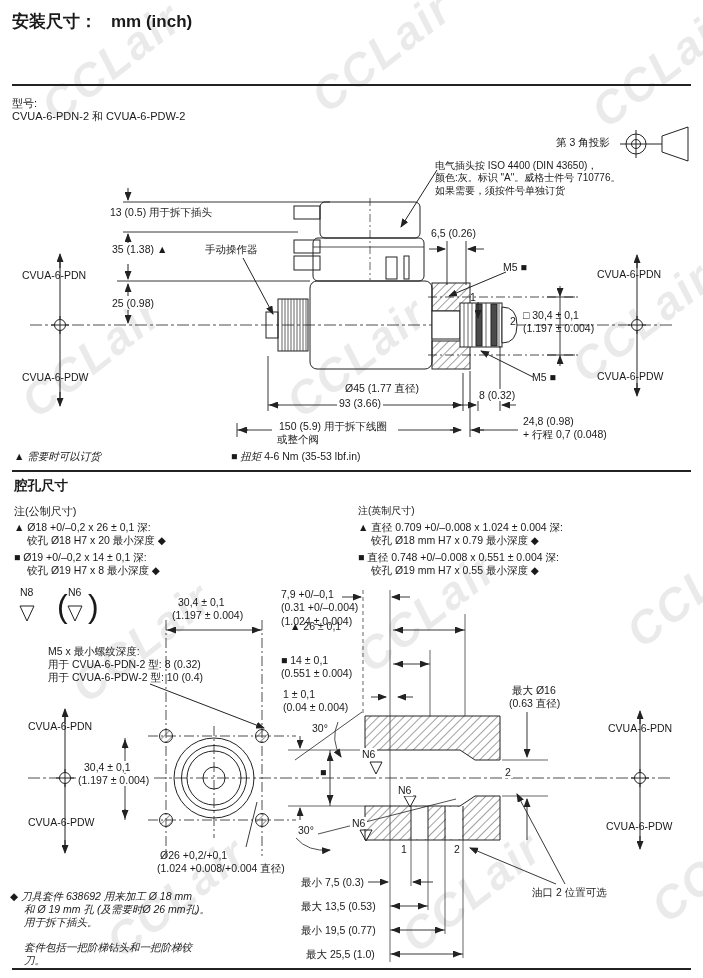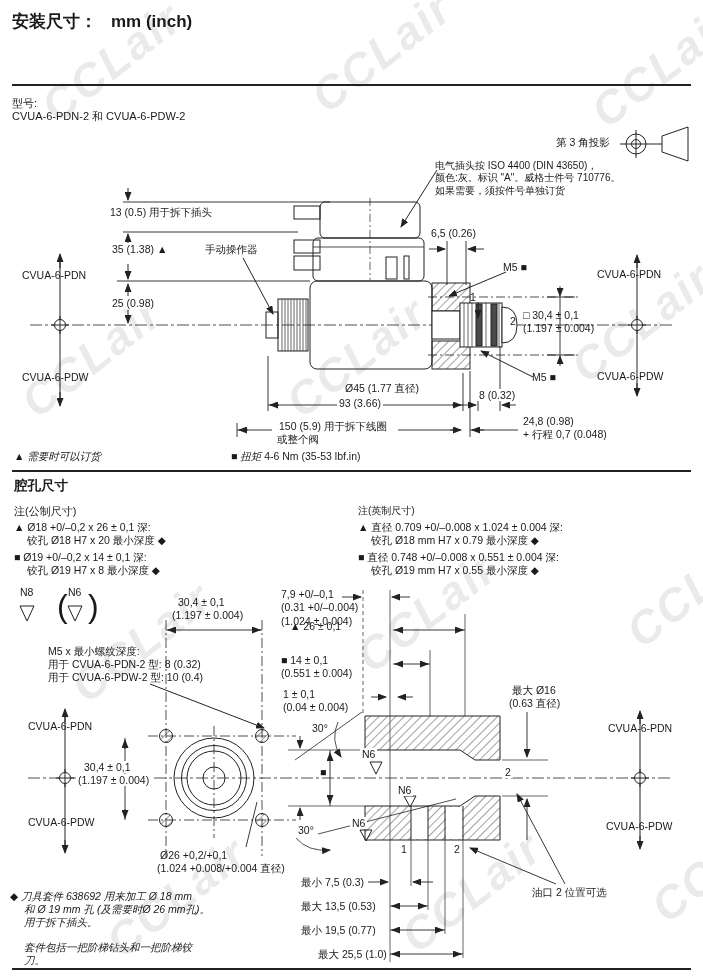--- a/index.html
+++ b/index.html
@@ -124,21 +124,21 @@
   <div class="lbl" style="left:608px;top:722px">CVUA-6-PDN</div>
   <div class="lbl" style="left:606px;top:820px">CVUA-6-PDW</div>
   <div class="lbl" style="left:160px;top:849px">Ø26 +0,2/+0,1</div>
   <div class="lbl" style="left:157px;top:862px">(1.024 +0.008/+0.004 直径)</div>
   <div class="lbl bg" style="left:399px;top:843px">1</div>
   <div class="lbl bg" style="left:452px;top:843px">2</div>
   <div class="lbl" style="left:532px;top:886px">油口 2 位置可选</div>
   <div class="lbl" style="left:301px;top:876px">最小 7,5 (0.3)</div>
   <div class="lbl" style="left:301px;top:900px">最大 13,5 (0.53)</div>
   <div class="lbl" style="left:301px;top:924px">最小 19,5 (0.77)</div>
-  <div class="lbl" style="left:318px;top:948px">最大 25,5 (1.0)</div>
+  <div class="lbl" style="left:306px;top:948px">最大 25,5 (1.0)</div>
   <div class="lbl it" style="left:10px;top:890px">◆ 刀具套件 638692 用来加工 Ø 18 mm</div>
   <div class="lbl it" style="left:24px;top:903px">和 Ø 19 mm 孔 (及需要时Ø 26 mm孔)。</div>
   <div class="lbl it" style="left:24px;top:916px">用于拆下插头。</div>
   <div class="lbl it" style="left:24px;top:941px">套件包括一把阶梯钻头和一把阶梯铰</div>
   <div class="lbl it" style="left:24px;top:954px">刀。</div>
 
   <div class="rule" style="top:968px;height:2px"></div>
 
   <svg id="draw" width="703" height="978" viewBox="0 0 703 978">
     <defs>

